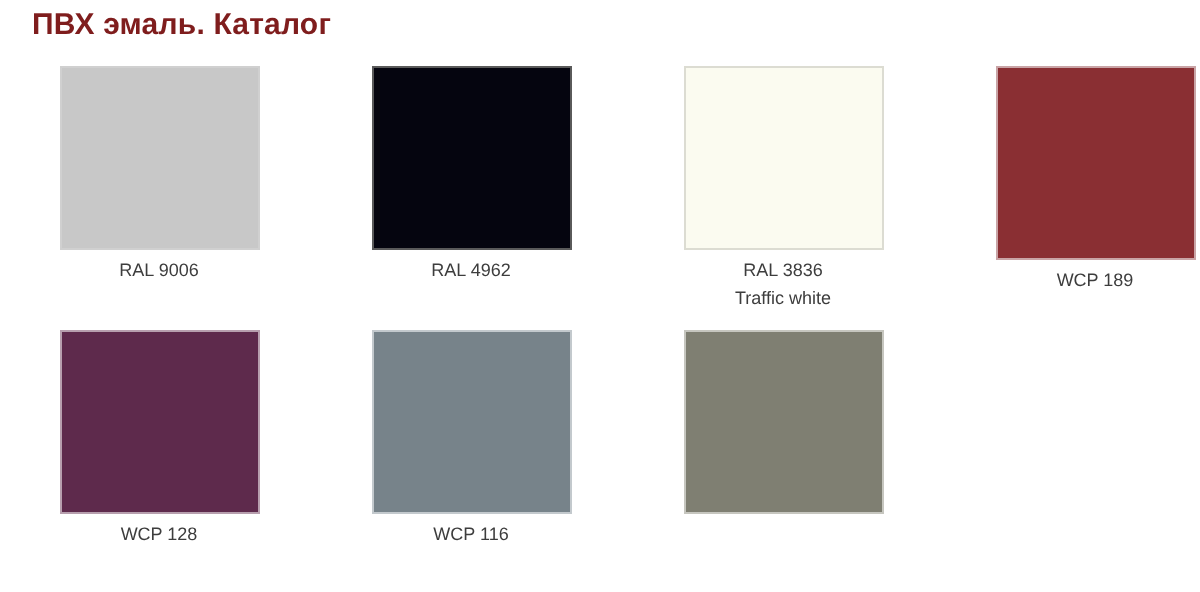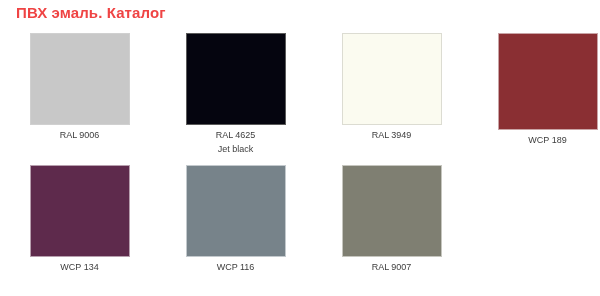--- a/index.html
+++ b/index.html
@@ -14,21 +14,21 @@
     overflow: hidden;
     font-family: "Liberation Sans", "DejaVu Sans", sans-serif;
     -webkit-font-smoothing: antialiased;
   }
   #page-title {
     position: absolute;
     left: 16px;
     top: 4px;
     font-size: 15px;
     font-weight: bold;
-    color: #ef4444;
+    color: #7f1d1d;
     letter-spacing: 0.1px;
     white-space: nowrap;
   }
   .catalog-grid {
     position: absolute;
     left: 0;
     top: 28px;
     width: 600px;
   }
   .swatch-row {
@@ -86,62 +86,61 @@
     <div class="swatch-cell col-0">
       <div class="swatch-chip" style="background: rgb(200, 200, 200); border-color: rgb(208, 208, 208);"></div>
       <div class="swatch-labels">
         <span class="swatch-code">RAL 9006</span>
       </div>
     </div>
 
     <div class="swatch-cell col-1">
       <div class="swatch-chip" style="background: rgb(5, 5, 15); border-color: rgb(90, 90, 90);"></div>
       <div class="swatch-labels">
-        <span class="swatch-code">RAL 4625</span>
-        <span class="swatch-name">Jet black</span>
+        <span class="swatch-code">RAL 4962</span>
       </div>
     </div>
 
     <div class="swatch-cell col-2">
       <div class="swatch-chip" style="background: rgb(251, 251, 240); border-color: rgb(220, 220, 210);"></div>
       <div class="swatch-labels">
-        <span class="swatch-code">RAL 3949</span>
+        <span class="swatch-code">RAL 3836</span>
+        <span class="swatch-name">Traffic white</span>
       </div>
     </div>
 
     <div class="swatch-cell col-3 tall">
       <div class="swatch-chip" style="background: rgb(138, 47, 51); border-color: rgb(201, 164, 166);"></div>
       <div class="swatch-labels">
         <span class="swatch-code">WCP 189</span>
         <span class="swatch-name"></span>
       </div>
     </div>
 
   </div>
 
   <div class="swatch-row row-2">
 
     <div class="swatch-cell col-0">
       <div class="swatch-chip" style="background: rgb(94, 42, 76); border-color: rgb(183, 159, 174);"></div>
       <div class="swatch-labels">
-        <span class="swatch-code">WCP 134</span>
+        <span class="swatch-code">WCP 128</span>
         <span class="swatch-name"></span>
       </div>
     </div>
 
     <div class="swatch-cell col-1">
       <div class="swatch-chip" style="background: rgb(119, 131, 138); border-color: rgb(195, 201, 205);"></div>
       <div class="swatch-labels">
         <span class="swatch-code">WCP 116</span>
         <span class="swatch-name"></span>
       </div>
     </div>
 
     <div class="swatch-cell col-2">
       <div class="swatch-chip" style="background: rgb(127, 127, 114); border-color: rgb(198, 198, 191);"></div>
       <div class="swatch-labels">
-        <span class="swatch-code">RAL 9007</span>
       </div>
     </div>
 
   </div>
 
 </div>
 
 </body></html>

